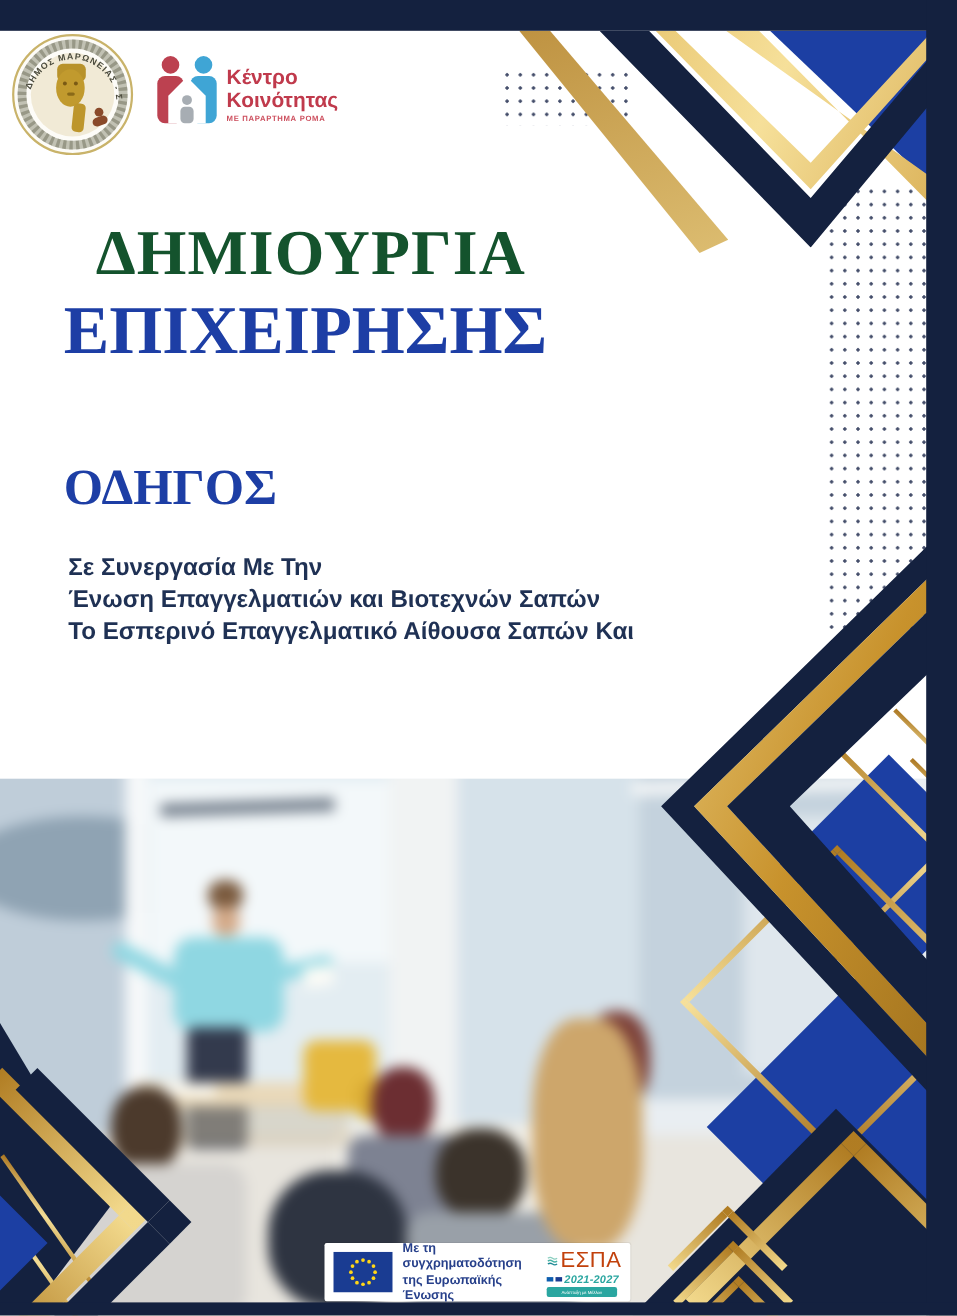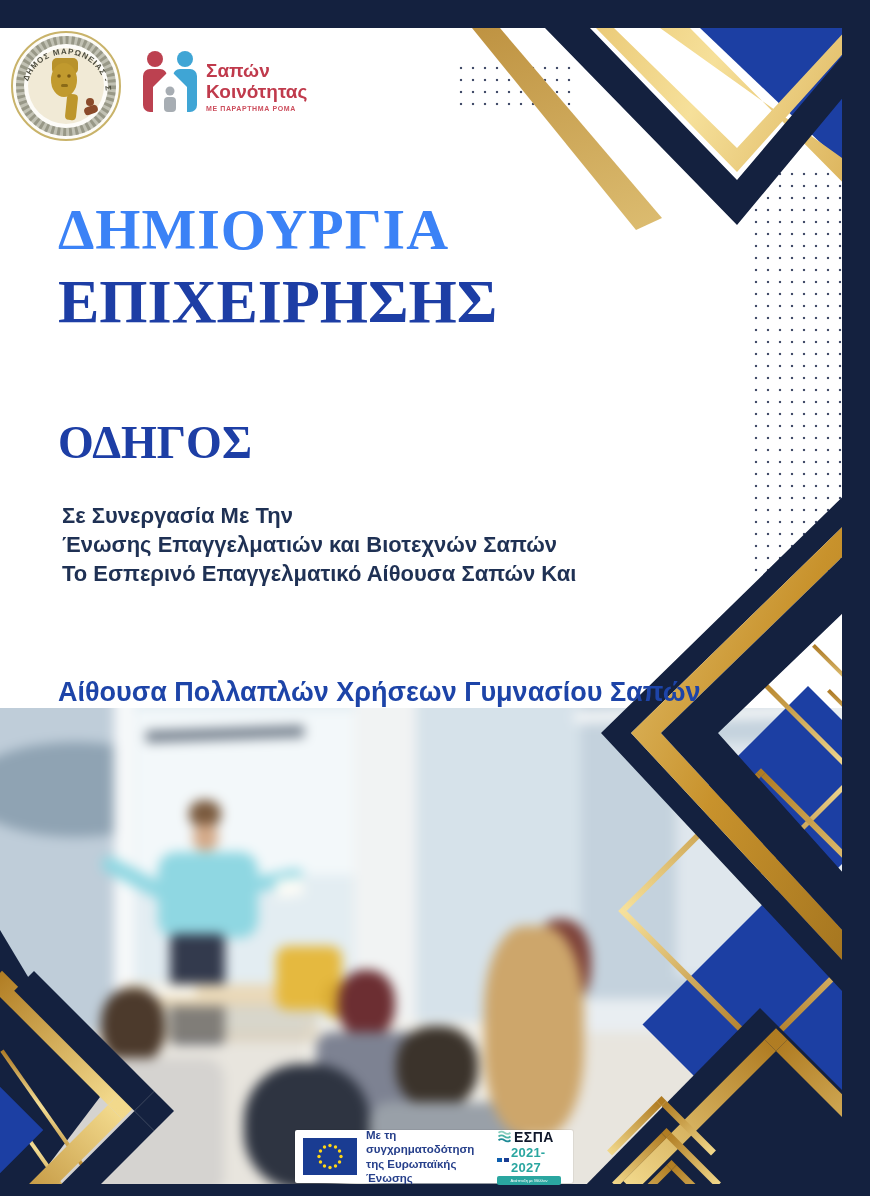--- a/index.html
+++ b/index.html
@@ -23,21 +23,21 @@
   
   .logos{position:absolute;left:0;top:28px;width:845px;height:130px;z-index:3;}
   .seal{position:absolute;left:10px;top:2px;}
   .kentro{position:absolute;left:142px;top:22px;display:flex;gap:8px;align-items:flex-start;}
   .kentro-text{padding-top:10px;}
   .kentro-line{font-size:19px;font-weight:bold;color:#c03a4c;line-height:21px;}
   .kentro-sub{font-size:7px;font-weight:bold;color:#cd4f5e;letter-spacing:.6px;margin-top:3px;}
   .sde{position:absolute;left:312px;top:14px;}
   
   .title-line{position:absolute;left:58px;font-family:"Liberation Serif",serif;font-weight:bold;z-index:3;white-space:nowrap;}
-  .t1{top:196px;font-size:58px;color:#3b82f6;letter-spacing:1px;}
+  .t1{top:196px;font-size:58px;color:#14532d;letter-spacing:1px;margin-left:29px;}
   .t2{top:266px;font-size:62px;color:#1d3ea5;}
   .t3{top:360px;font-size:46px;color:#1d3ea5;}
   .t4{top:416px;font-size:46px;color:#1d3ea5;}
   
   .collab{position:absolute;left:62px;top:501px;z-index:3;}
   .collab div{font-size:22px;font-weight:bold;color:#1f3154;line-height:29px;}
   .datetime{position:absolute;left:58px;top:629px;font-size:37px;font-weight:800;color:#1d44a8;z-index:3;white-space:nowrap;}
   .venue{position:absolute;left:58px;top:677px;font-size:27px;font-weight:bold;color:#1d44a8;z-index:3;white-space:nowrap;}
   
   .photo{position:absolute;left:0;top:708px;width:845px;height:488px;overflow:hidden;z-index:1;background:#e9eef2;}
@@ -49,22 +49,22 @@
   .diamond{position:absolute;transform:rotate(45deg);}
   .d-outline{border:5px solid;border-image:linear-gradient(135deg,#b07c22,#f6e09a,#a9741f) 1;}
   .royal{background:#1c3fa3;}
   
   .eu-banner{position:absolute;left:295px;top:1130px;width:278px;height:53px;background:#fff;z-index:6;
     display:flex;align-items:center;gap:9px;padding:0 8px;box-sizing:border-box;border-radius:2px;
     box-shadow:0 0 0 1px rgba(0,0,0,.05);}
   .eu-text{font-size:11.5px;font-weight:bold;color:#27408b;line-height:1.25;}
   .espa{width:68px;flex:none;}
   .espa-row1{display:flex;align-items:center;gap:2px;}
-  .espa-name{font-size:14px;font-weight:700;color:#0f172a;letter-spacing:.5px;}
-  .espa-period{font-size:13px;font-weight:800;color:#2aa6a0;letter-spacing:.2px;}
+  .espa-name{font-size:20px;font-weight:400;color:#c2410c;letter-spacing:.5px;}
+  .espa-period{font-size:10px;font-weight:800;color:#2aa6a0;letter-spacing:.2px;font-style:italic;}
   .mini-flag{width:6px;height:4px;display:inline-block;}
   .espa-strip{margin-top:1px;width:64px;height:9px;background:#2aa6a0;border-radius:2px;color:#fff;
     font-size:4px;line-height:9px;text-align:center;overflow:hidden;white-space:nowrap;}
 </style>
 </head>
 <body>
 
 <div class="poster">
 
   <div class="photo">
@@ -184,39 +184,38 @@
       <svg width="56" height="64" viewBox="0 0 56 64">
         <circle cx="13" cy="9" r="8" fill="#bc4150"></circle>
         <rect x="1" y="19" width="24" height="43" rx="7" fill="#bc4150"></rect>
         <circle cx="43" cy="9" r="8" fill="#3fa5d5"></circle>
         <rect x="31" y="19" width="24" height="43" rx="7" fill="#3fa5d5"></rect>
         <path d="M28,20 L45,37 L45,62 L11,62 L11,37 Z" fill="#ffffff"></path>
         <circle cx="28" cy="41" r="4.5" fill="#a7adb3"></circle>
         <rect x="22" y="47" width="12" height="15" rx="4" fill="#a7adb3"></rect>
       </svg>
       <div class="kentro-text">
-        <div class="kentro-line">Σαπών</div>
+        <div class="kentro-line">Κέντρο</div>
         <div class="kentro-line">Κοινότητας</div>
         <div class="kentro-sub">ΜΕ ΠΑΡΑΡΤΗΜΑ ΡΟΜΑ</div>
       </div>
     </div>
 
   </div>
 
   <div class="title-line t1">ΔΗΜΙΟΥΡΓΙΑ</div>
   <div class="title-line t2">ΕΠΙΧΕΙΡΗΣΗΣ</div>
   <div class="title-line t4">ΟΔΗΓΟΣ</div>
 
   <div class="collab">
     <div>Σε Συνεργασία Με Την</div>
-    <div>Ένωσης Επαγγελματιών και Βιοτεχνών Σαπών</div>
+    <div>Ένωση Επαγγελματιών και Βιοτεχνών Σαπών</div>
     <div>Το Εσπερινό Επαγγελματικό Αίθουσα Σαπών Και</div>
   </div>
 
-  <div class="venue">Αίθουσα Πολλαπλών Χρήσεων Γυμνασίου Σαπών</div>
 
   <div class="eu-banner">
     <svg width="54" height="37" viewBox="0 0 54 37" style="flex:none;">
       <rect x="0" y="0" width="54" height="37" fill="#1a3c92"></rect>
       <g fill="#ffd617">
         <circle cx="27" cy="7.5" r="1.7"></circle>
           <circle cx="32.5" cy="8.97" r="1.7"></circle>
           <circle cx="36.53" cy="13" r="1.7"></circle>
         <circle cx="38" cy="18.5" r="1.7"></circle>
           <circle cx="36.53" cy="24" r="1.7"></circle>

